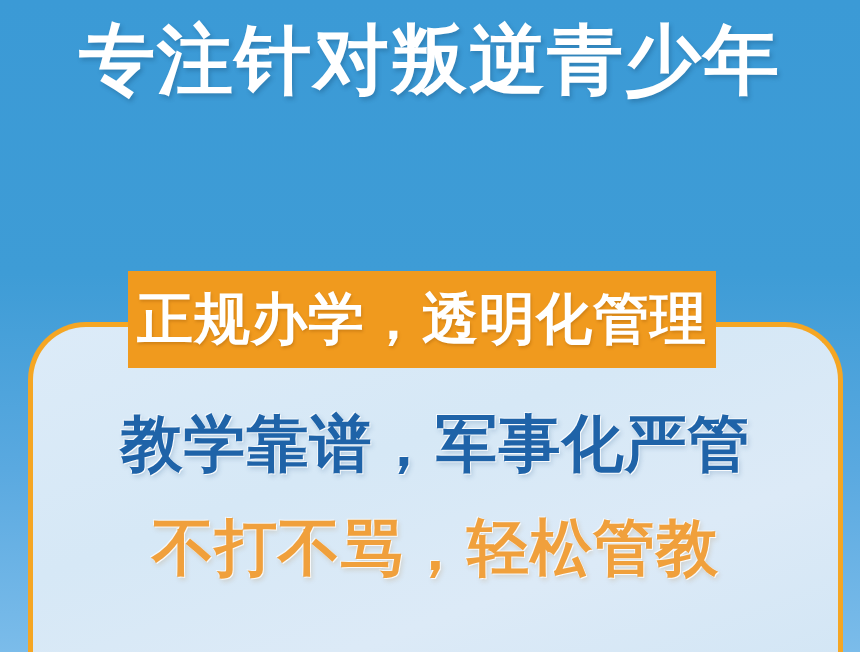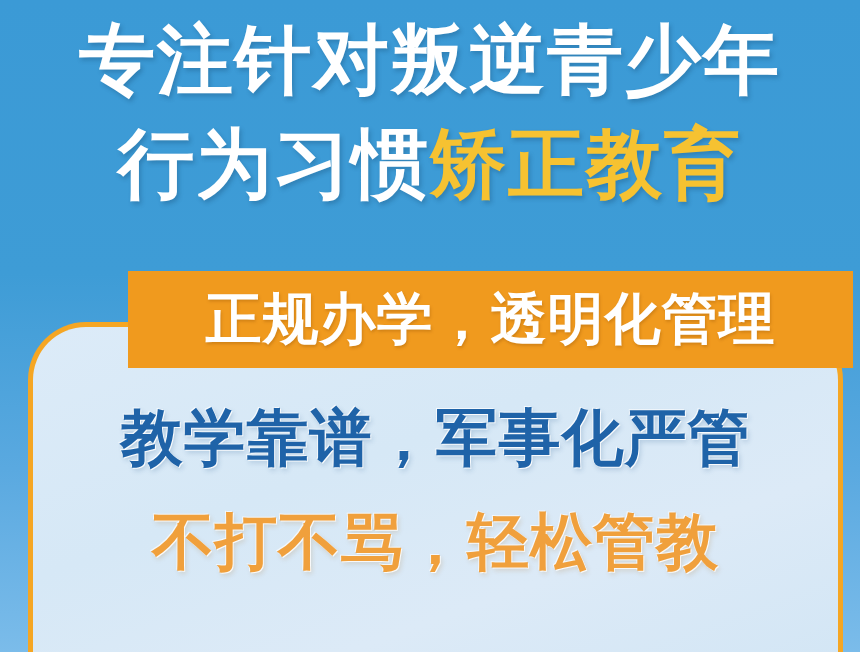--- a/index.html
+++ b/index.html
@@ -56,21 +56,21 @@
     border-radius: 58px 58px 0 0;
     background: linear-gradient(160deg, #dcebf8 0%, #d6e8f6 40%, #dceaf7 70%, #d3e6f5 100%);
     z-index: 2;
   }
 
   
   .banner {
     position: absolute;
     left: 128px;
     top: 271px;
-    width: 725px;
+    width: 588px;
     height: 97px;
     background: #f09a1e;
     display: flex;
     align-items: center;
     justify-content: center;
     z-index: 6;
   }
   .banner-text {
     color: #ffffff;
     font-size: 56px;
@@ -90,41 +90,38 @@
     text-align: center;
   }
   .card-line {
     font-size: 62px;
     font-weight: 700;
     letter-spacing: 1px;
     white-space: nowrap;
   }
   .card-line-1 {
     color: #1f63a8;
-    margin-top: 18px;
+    margin-top: 24px;
     text-shadow: 1px 1px 0 rgba(255,255,255,0.9), -1px -1px 0 rgba(255,255,255,0.75), 2px 3px 5px rgba(40,90,140,0.22);
   }
   .card-line-2 {
     color: #f0a03c;
     margin-top: 20px;
     text-shadow: 1px 1px 0 rgba(255,255,255,0.85), -1px -1px 0 rgba(255,255,255,0.7), 2px 3px 5px rgba(160,100,20,0.18);
   }
 </style>
 </head>
 <body>
 
 <div id="poster">
 
   <div class="info-card"></div>
 
   <div class="headline-block">
     <div class="headline headline-1">专注针对叛逆青少年</div>
-    <div class="headline headline-2">
-      <span class="hl-white">行为习惯</span><span class="hl-yellow">矫正教育</span>
-    </div>
   </div>
 
   <div class="banner">
     <span class="banner-text">正规办学，透明化管理</span>
   </div>
 
   <div class="card-lines">
     <div class="card-line card-line-1">教学靠谱，军事化严管</div>
     <div class="card-line card-line-2">不打不骂，轻松管教</div>
   </div>

